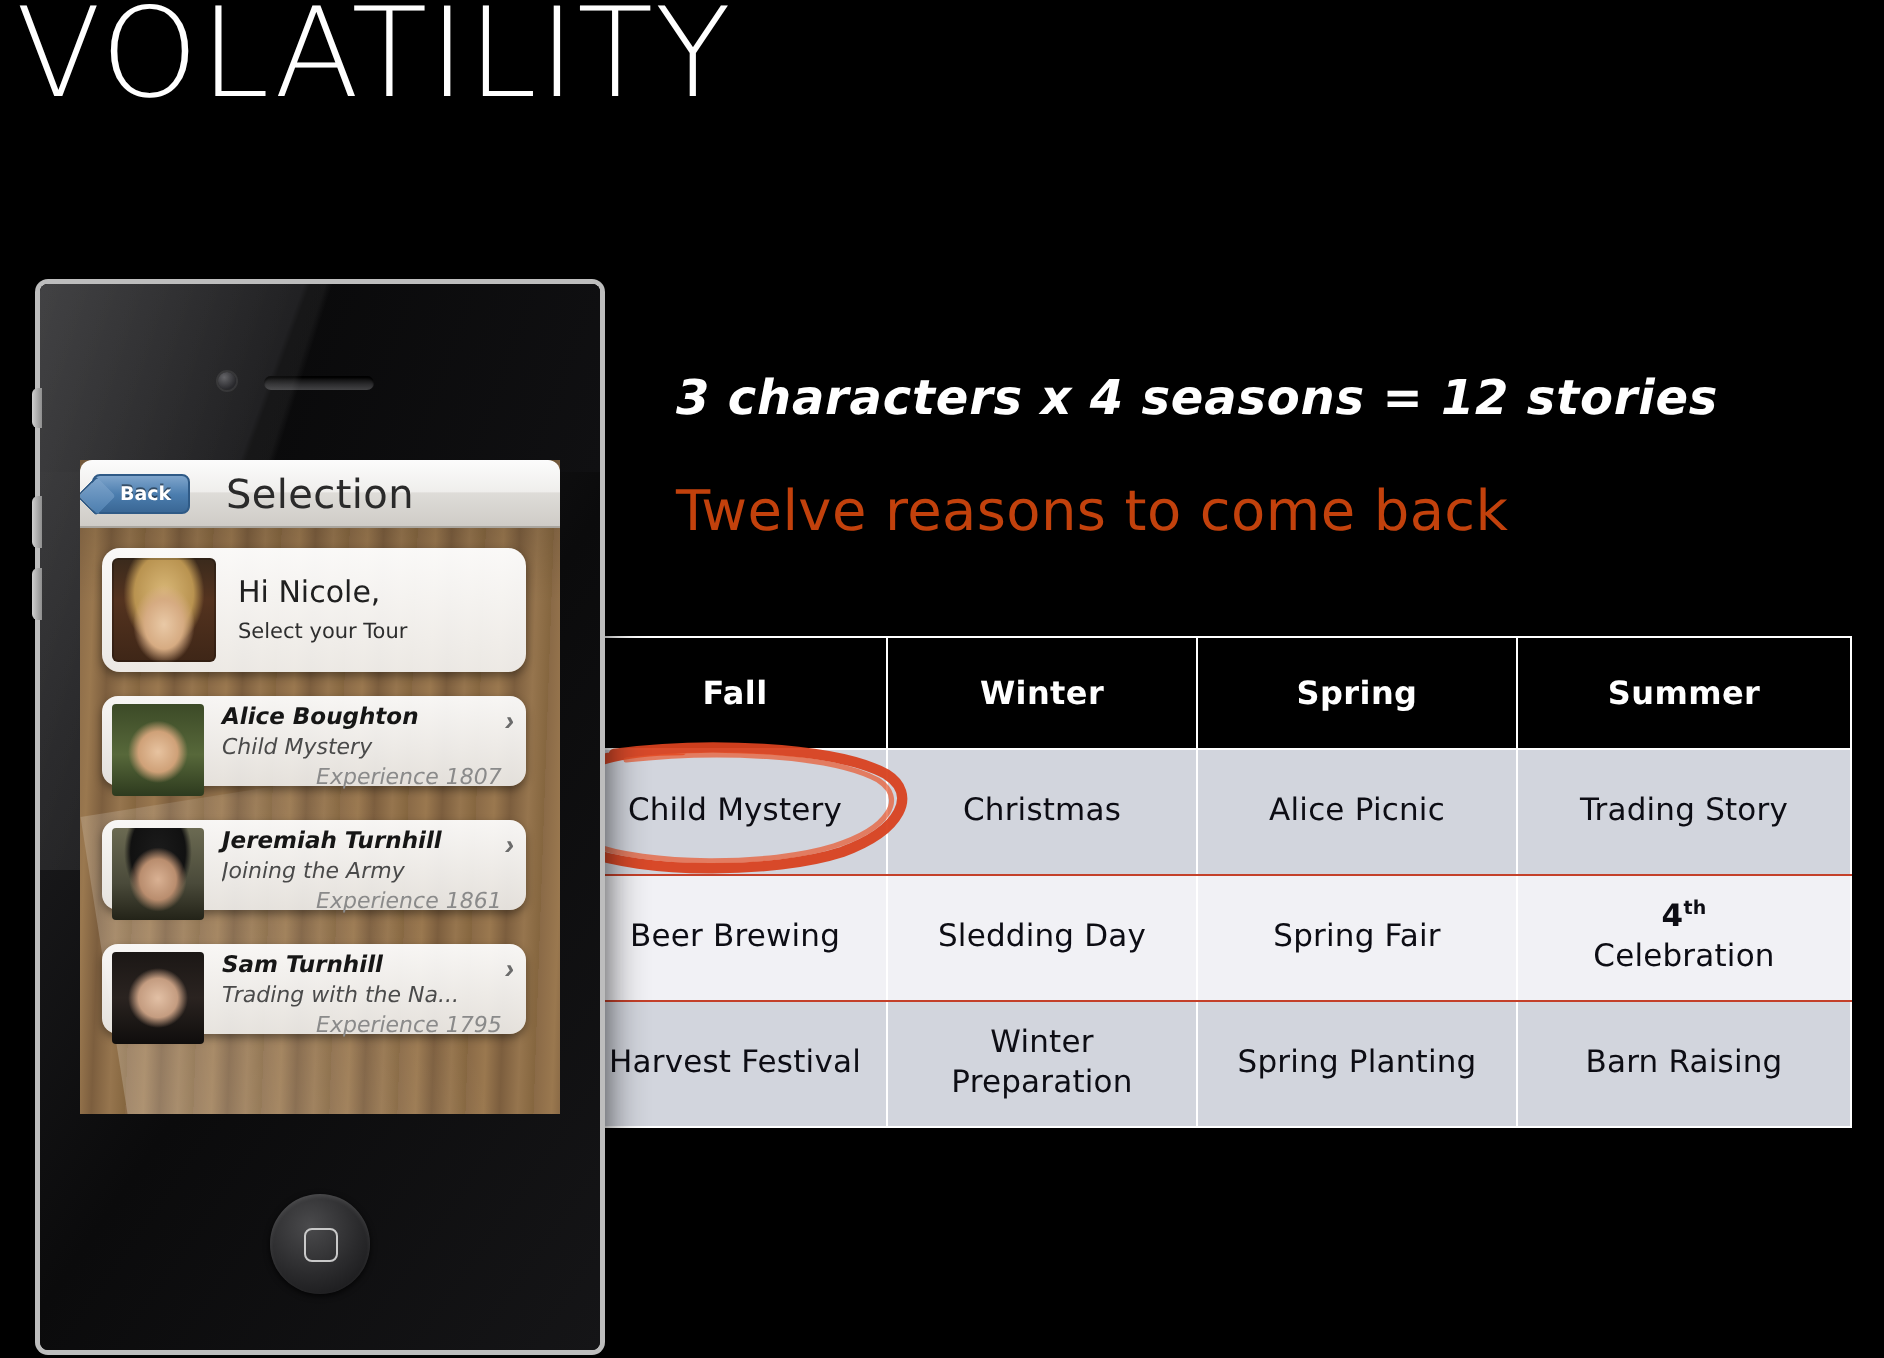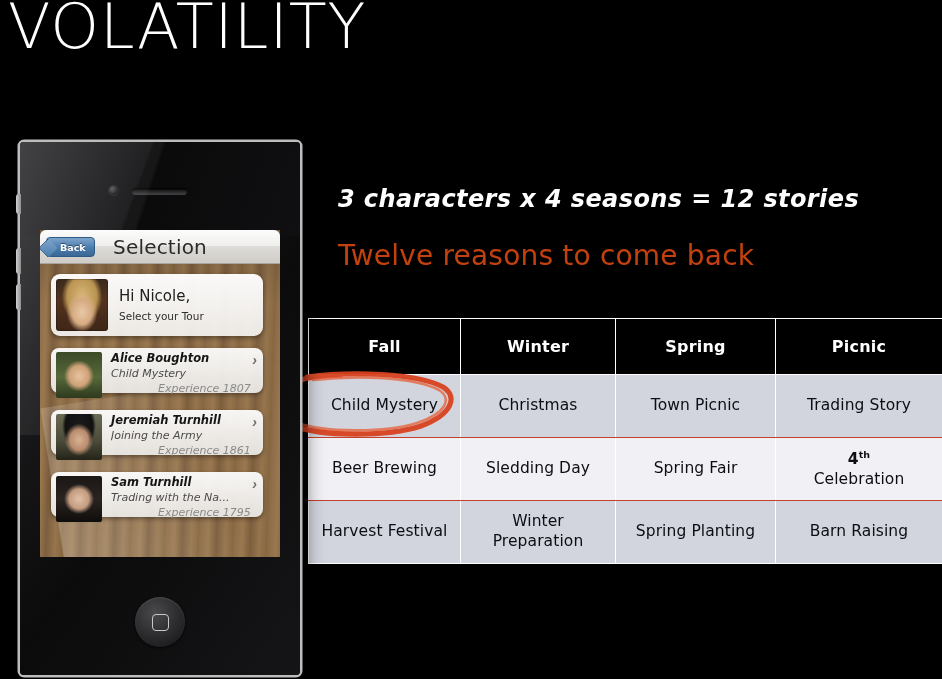--- a/index.html
+++ b/index.html
@@ -34,21 +34,21 @@
   #headline .line2 {
     margin-top: 26px;
     font-family: "DejaVu Sans", sans-serif;
     font-weight: 400;
     font-size: 28px; color: #c2410c; letter-spacing: .2px;
     white-space: nowrap;
   }
 
   
   #matrix {
-    position: absolute; left: 308px; top: 318px;
+    position: absolute; left: 291px; top: 318px;
     width: 634px; height: 246px;
     border-collapse: collapse;
     table-layout: fixed;
   }
   #matrix col.c-fall   { width: 152px; }
   #matrix col.c-winter { width: 155px; }
   #matrix col.c-spring { width: 160px; }
   #matrix col.c-summer { width: 167px; }
 
   #matrix th {
@@ -285,28 +285,28 @@
       <col class="c-fall">
         <col class="c-winter">
         <col class="c-spring">
         <col class="c-summer">
     </colgroup>
     <thead>
       <tr>
         <th>Fall</th>
         <th>Winter</th>
         <th>Spring</th>
-        <th>Picnic</th>
+        <th>Summer</th>
       </tr>
     </thead>
     <tbody>
       <tr class="band-dark">
         <td>Child Mystery</td>
         <td>Christmas</td>
-        <td>Town Picnic</td>
+        <td>Alice Picnic</td>
         <td>Trading Story</td>
       </tr>
       <tr class="band-light">
         <td>Beer Brewing</td>
         <td>Sledding Day</td>
         <td>Spring Fair</td>
         <td><span class="big4">4</span><span class="sup">th</span><br><span>Celebration</span></td>
       </tr>
       <tr class="band-dark">
         <td>Harvest Festival</td>

